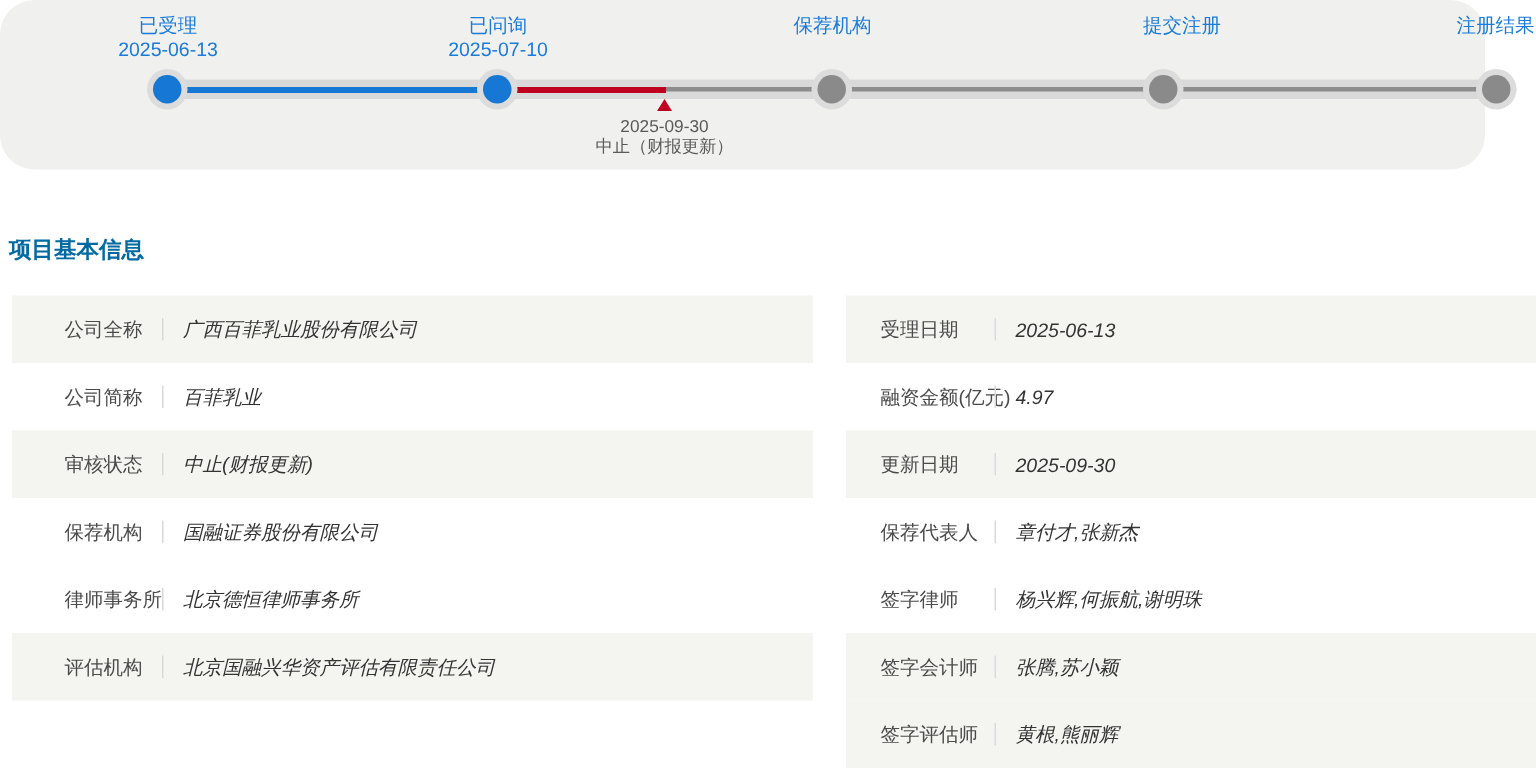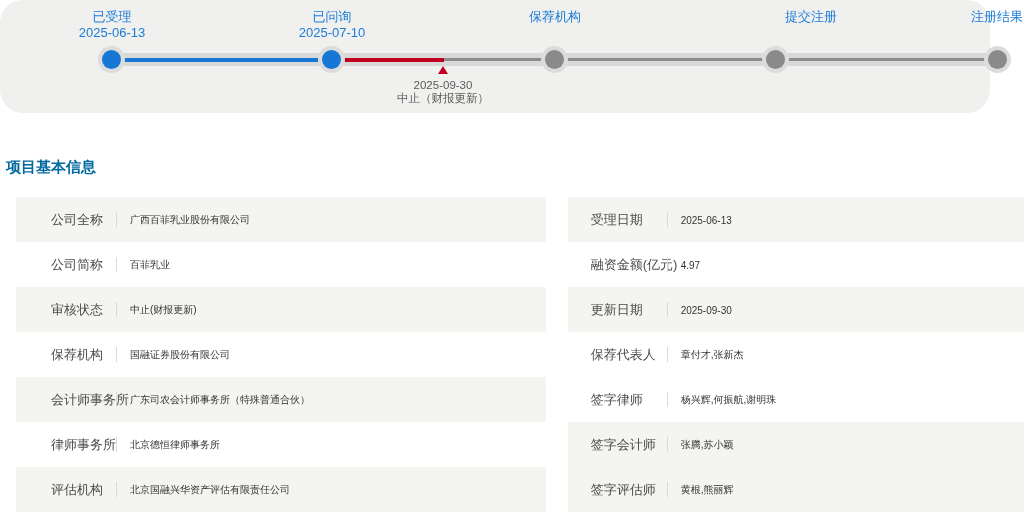--- a/index.html
+++ b/index.html
@@ -30,32 +30,32 @@
                 border-right:5px solid transparent; border-bottom:8px solid #c00021; }
   .marker-text { position:absolute; left:443px; top:79px; transform:translateX(-50%);
                  text-align:center; color:#5a5a5a; font-size:11.5px; line-height:13px;
                  white-space:nowrap; }
 
   
   .section-title { margin:45px 0 22px 6px; font-size:15px; font-weight:bold;
                    color:#0369a1; line-height:17px; }
 
   
-  .tables { display:flex; padding-left:16px; }
+  .tables { display:flex; padding-left:8px; }
   .tbl { }
   .tbl-left { width:534px; }
   .tbl-gap { width:22px; }
   .tbl-right { width:460px; }
   .row { position:relative; height:45px; }
   .row.g { background:#f4f4f1; }
   .lbl { position:absolute; left:35px; top:50%; transform:translateY(-50%);
          color:#4a4a4a; font-size:13px; white-space:nowrap; }
   .sep { position:absolute; left:100px; top:15px; width:1px; height:15px; background:#d9d9d9; }
   .val { position:absolute; left:114px; top:50%; transform:translateY(-50%);
-         color:#333; font-size:10px; white-space:nowrap; }
+         color:#333; font-size:13px; white-space:nowrap;font-style:italic; }
   .tbl-right .lbl { left:23px; }
   .tbl-right .sep { left:99px; }
   .tbl-right .val { left:113px; }
 </style>
 </head>
 <body>
 
 <div class="banner">
   <div class="track"></div>
 
@@ -78,21 +78,21 @@
     <div>已受理</div>
     <div class="date">2025-06-13</div>
   </div>
   <div class="stage" style="left:332px">
     <div>已问询</div>
     <div class="date">2025-07-10</div>
   </div>
   <div class="stage" style="left:555px">
     <div>保荐机构</div>
   </div>
-  <div class="stage" style="left:811px">
+  <div class="stage" style="left:788px">
     <div>提交注册</div>
   </div>
   <div class="stage" style="left:997px">
     <div>注册结果</div>
   </div>
 
   <div class="marker-tri"></div>
   <div class="marker-text">
     <div>2025-09-30</div>
     <div>中止（财报更新）</div>
@@ -116,25 +116,20 @@
     </div>
     <div class="row g">
       <span class="lbl">审核状态</span>
       <span class="sep"></span>
       <span class="val">中止(财报更新)</span>
     </div>
     <div class="row">
       <span class="lbl">保荐机构</span>
       <span class="sep"></span>
       <span class="val">国融证券股份有限公司</span>
-    </div>
-    <div class="row g">
-      <span class="lbl">会计师事务所</span>
-      <span class="sep"></span>
-      <span class="val">广东司农会计师事务所（特殊普通合伙）</span>
     </div>
     <div class="row">
       <span class="lbl">律师事务所</span>
       <span class="sep"></span>
       <span class="val">北京德恒律师事务所</span>
     </div>
     <div class="row g">
       <span class="lbl">评估机构</span>
       <span class="sep"></span>
       <span class="val">北京国融兴华资产评估有限责任公司</span>

